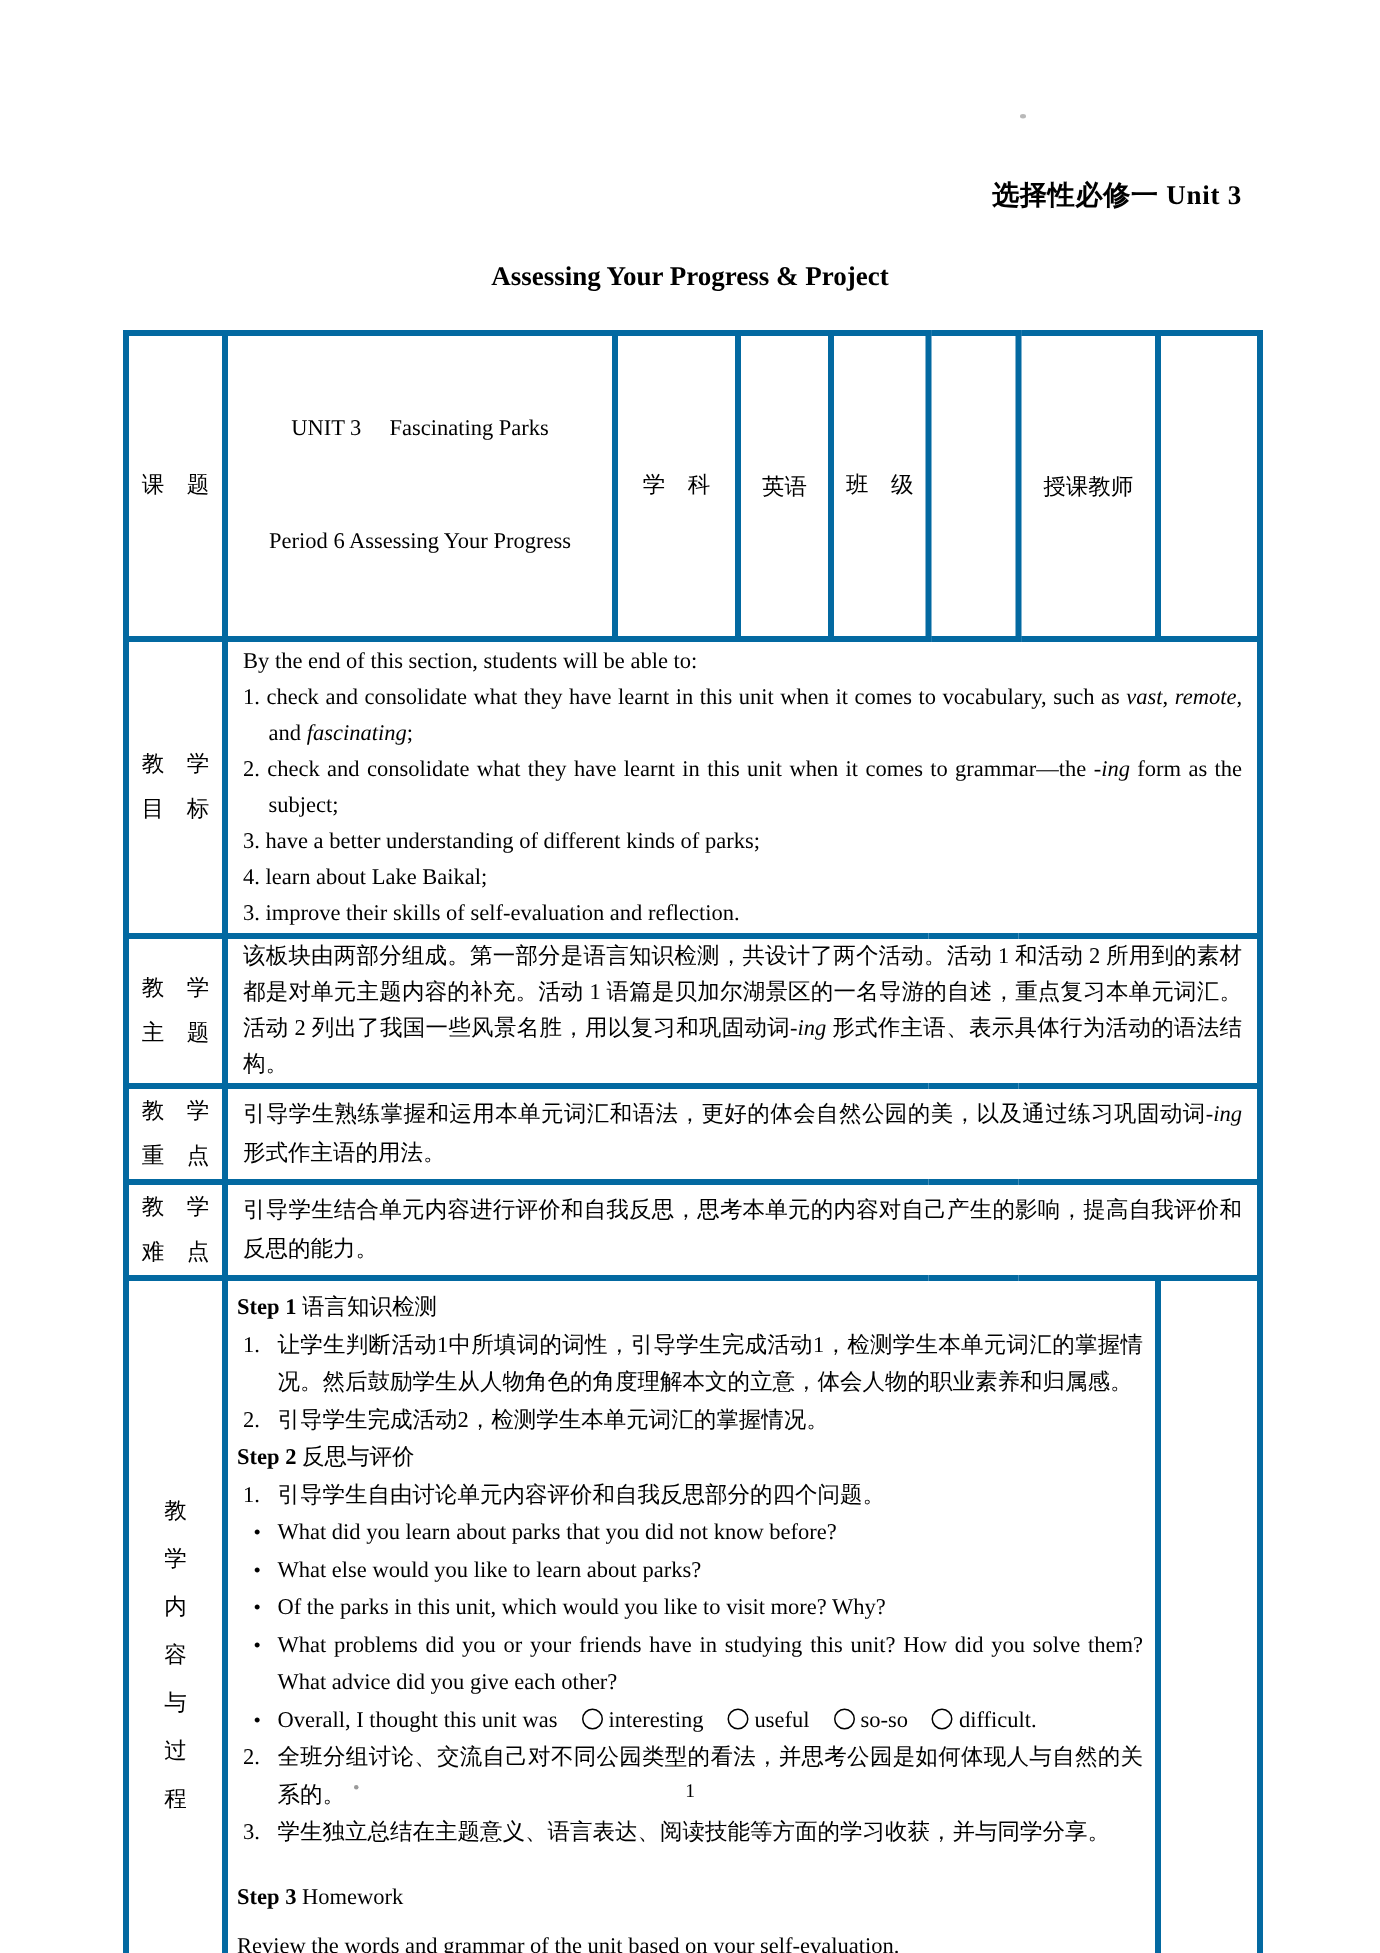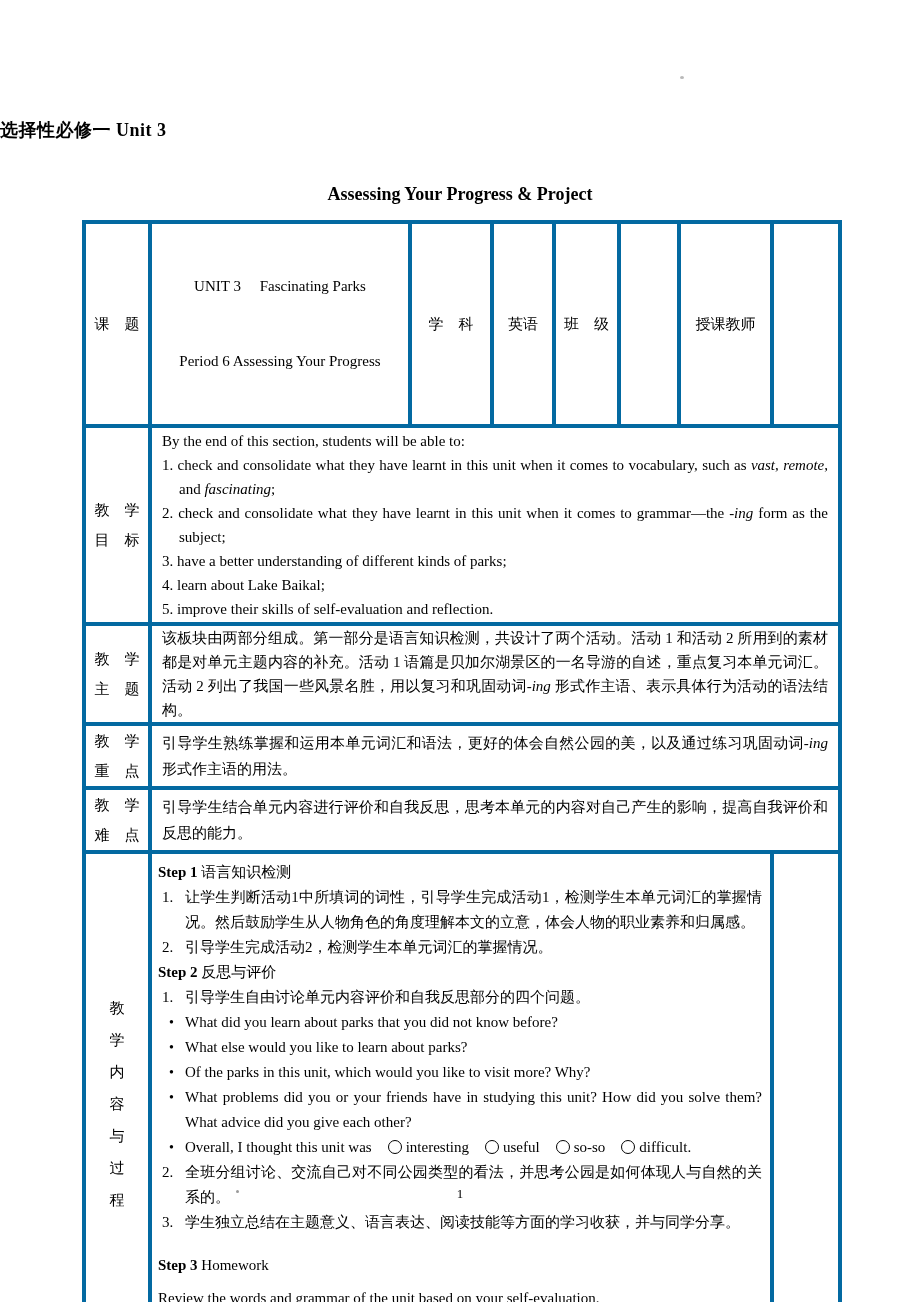--- a/index.html
+++ b/index.html
@@ -1,23 +1,23 @@
 <!DOCTYPE html>
 <html><head>
 <meta charset="utf-8">
 <style>
   html,body{margin:0;padding:0;}
   body{
     width:920px;height:1302px;position:relative;background:#ffffff;
     font-family:"Liberation Serif","DejaVu Serif",serif;color:#000;
     -webkit-font-smoothing:antialiased;
   }
-  .doc-title{position:absolute;top:118px;left:0;width:828px;text-align:left;
+  .doc-title{position:absolute;top:118px;left:0;width:828px;text-align:right;
     font-size:18px;font-weight:bold;letter-spacing:.5px;}
-  .doc-subtitle{position:absolute;top:184px;left:0;width:920px;text-align:center;
+  .doc-subtitle{position:absolute;top:174px;left:0;width:920px;text-align:center;
     font-size:18px;font-weight:bold;}
   table.plan{position:absolute;left:82px;top:220px;width:757px;
     border-collapse:collapse;table-layout:fixed;font-size:15px;}
   td{border:4px solid #0369a1;padding:0;vertical-align:middle;overflow:hidden;}
   .center{text-align:center;}
   .lbl{ text-align:center;line-height:30px;white-space:pre;}
   .course-cell{text-align:center;line-height:25px;white-space:pre;}
   .content{padding:1px 10px;text-align:justify;line-height:24px;vertical-align:top;}
   .content-mid{padding:0 10px;text-align:justify;line-height:26px;vertical-align:middle;}
   .obj-line{padding-left:0;}
@@ -78,21 +78,21 @@
   </tr>
 
   <tr style="height:193px;">
     <td class="lbl"><div>教　学</div><div>目　标</div></td>
     <td class="content" colspan="7">
       <div class="obj-line">By the end of this section, students will be able to:</div>
       <div class="obj-item"><span>1. check and consolidate what they have learnt in this unit when it comes to vocabulary, such as </span><i>vast</i><span>, </span><i>remote</i><span>, and </span><i>fascinating</i><span>;</span></div>
       <div class="obj-item"><span>2. check and consolidate what they have learnt in this unit when it comes to grammar—the </span><i>-ing</i><span> form as the subject;</span></div>
       <div class="obj-item"><span>3. have a better understanding of different kinds of parks;</span></div>
       <div class="obj-item"><span>4. learn about Lake Baikal;</span></div>
-      <div class="obj-item"><span>5. improve their skills of self-evaluation and reflection.</span></div>
+      <div class="obj-item"><span>3. improve their skills of self-evaluation and reflection.</span></div>
     </td>
   </tr>
 
   <tr style="height:97px;">
     <td class="lbl"><div>教　学</div><div>主　题</div></td>
     <td class="content-mid" style="line-height:24px;" colspan="7"><span>该板块由两部分组成。第一部分是语言知识检测，共设计了两个活动。活动 1 和活动 2 所用到的素材都是对单元主题内容的补充。活动 1 语篇是贝加尔湖景区的一名导游的自述，重点复习本单元词汇。活动 2 列出了我国一些风景名胜，用以复习和巩固动词</span><i>-ing</i><span> 形式作主语、表示具体行为活动的语法结构。</span></td>
   </tr>
 
   <tr style="height:60px;">
     <td class="lbl"><div>教　学</div><div>重　点</div></td>

